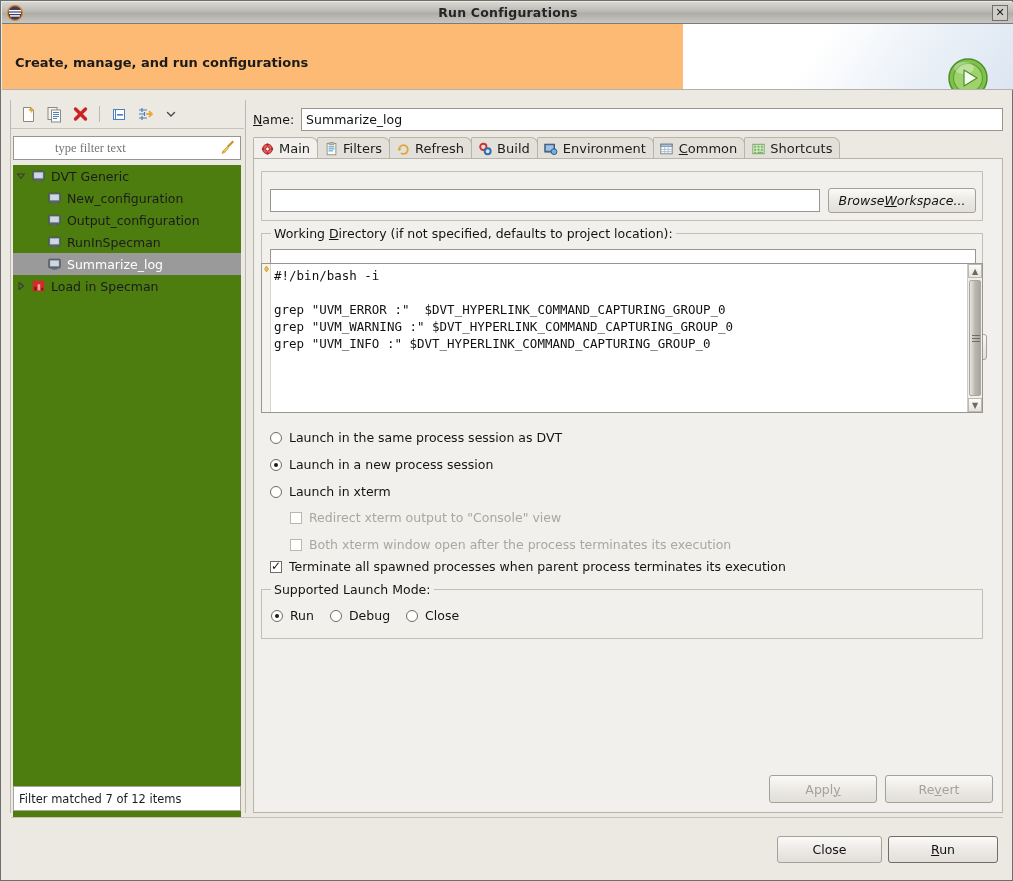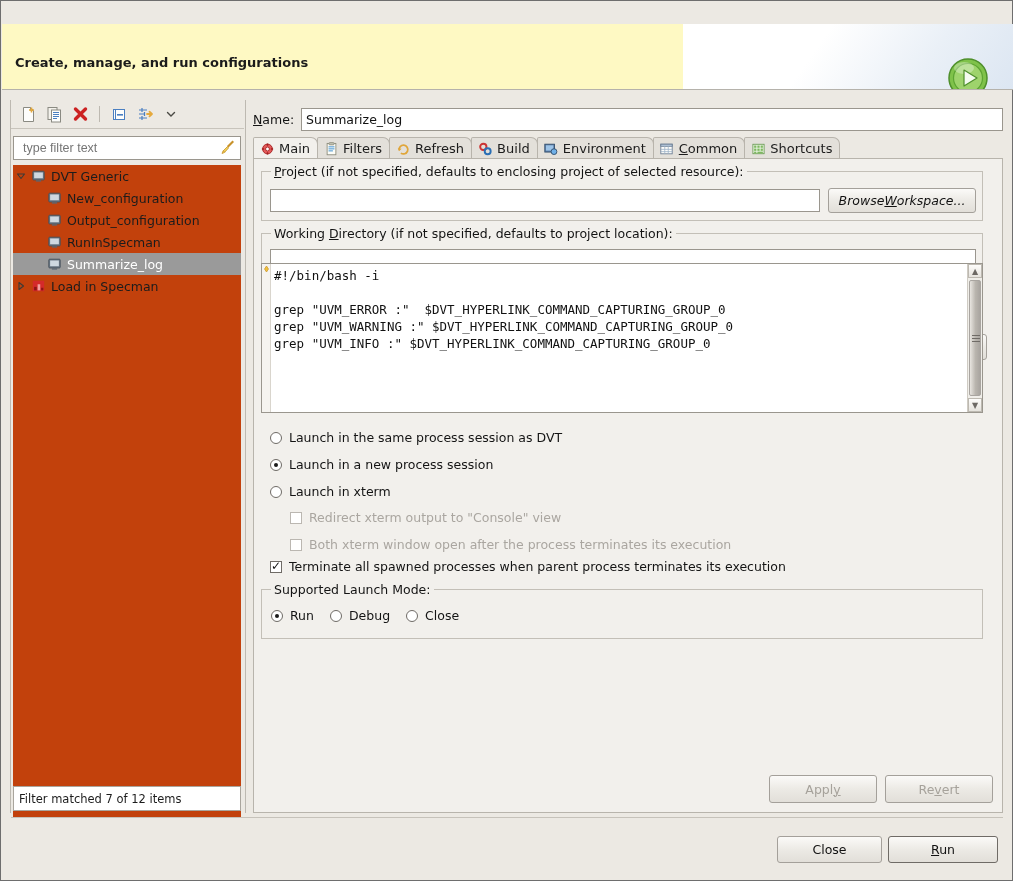--- a/index.html
+++ b/index.html
@@ -37,21 +37,21 @@
   .tb-close {
     width: 16px; height: 16px; margin-right: 5px; flex: 0 0 auto;
     border: 1px solid #6f6f6f; background: #cfcdc8;
     display: flex; align-items: center; justify-content: center;
     font-size: 11px; line-height: 1; color: #1a1a1a; cursor: pointer;
   }
   
   #header {
     position: absolute; left: 1px; top: 23px;
     width: 1011px; height: 66px;
-    background: #fef9c3;
+    background: #fdba74;
     border-bottom: 1px solid #b5b2ab;
     overflow: hidden;
   }
   #header-title {
     position: absolute; left: 13px; top: 31px;
     font-weight: bold; font-size: 13px; color: #1b1b1b;
   }
   #header-sheen {
     position: absolute; right: 0; top: 0; width: 330px; height: 66px;
     background: linear-gradient(125deg, #ffffff 40%, #eaf0f7 72%, #dce6f2 100%);
@@ -78,27 +78,27 @@
     width: 1px; height: 16px; background: #bdb9b1; margin: 0 5px;
   }
   #filter-box {
     position: absolute; left: 2px; top: 36px;
     width: 228px; height: 24px;
     background: #fff; border: 1px solid #9a968e;
     display: flex; align-items: center; padding: 0 4px 0 7px;
   }
   #filter-input {
     flex: 1; border: 0; outline: 0; background: transparent;
-    font-family: Liberation Sans, sans-serif;
-    font-size: 12.5px; color: #a09c95;
+    font-family: Liberation Serif, serif;
+    font-size: 12.5px; color: #a09c95; margin-left: 32px;
   }
   #tree {
     position: absolute; left: 2px; top: 65px;
     width: 228px; height: 652px;
-    background: #c2410c; border: 0;
+    background: #4d7c0f; border: 0;
   }
   .tree-row {
     display: flex; align-items: center; height: 22px;
     font-size: 12.5px; color: #1c1c1c; cursor: pointer; white-space: nowrap;
   }
   .tree-row.selected { background: #9a9a9a; color: #ffffff; }
   .tree-arrow { width: 16px; flex: 0 0 16px; display: flex; align-items: center; justify-content: center; }
   .tree-indent { width: 16px; flex: 0 0 16px; }
   .tree-icon { width: 18px; flex: 0 0 18px; display: flex; align-items: center; justify-content: center; }
   .tree-label { padding-left: 4px; }
@@ -239,20 +239,32 @@
     position: absolute; left: 0; top: 817px; width: 1011px; height: 62px;
     background: #ece9e3;
   }
   .u { text-decoration: underline; }
 </style>
 </head>
 <body>
 
 <div id="window">
 
+  <div id="titlebar">
+    <span class="tb-icon">
+      <svg width="18" height="18" viewBox="0 0 18 18">
+        <circle cx="9" cy="9" r="7.5" fill="#3c3c64" stroke="#e08a22" stroke-width="1.4"></circle>
+        <rect x="3" y="6" width="12" height="1.4" fill="#fff"></rect>
+        <rect x="3" y="8.6" width="12" height="1.4" fill="#fff"></rect>
+        <rect x="4" y="11.2" width="10" height="1.4" fill="#fff"></rect>
+      </svg>
+    </span>
+    <span id="title-text">Run Configurations</span>
+    <span class="tb-close">✕</span>
+  </div>
 
   <div id="header">
     <div id="header-sheen"></div>
     <div id="header-title">Create, manage, and run configurations</div>
     <div id="header-icon">
       <svg width="46" height="46" viewBox="0 0 46 46">
         <ellipse cx="23" cy="40" rx="15" ry="3.5" fill="#cdd8e2" opacity=".6"></ellipse>
         <circle cx="23" cy="22" r="19" fill="#7fc24a"></circle>
         <circle cx="23" cy="22" r="19" fill="none" stroke="#4e8f2b" stroke-width="1.5"></circle>
         <circle cx="23" cy="22" r="14.5" fill="#9ed36c"></circle>
@@ -497,21 +509,20 @@
               </g>
             </svg>
           </span>
           <span>Shortcuts</span>
         </div>
       </div>
 
     <div id="tab-content">
 
       <div class="group" style="left:7px; top:12px; width:722px; height:50px;">
-        <span class="group-title"><span class="u">P</span>roject (if not specified, defaults to enclosing project of selected resource):</span>
         <input class="txt-input" type="text" style="position: absolute; left: 8px; top: 17px; width: 550px; height: 23px;">
         <div class="btn" style="position:absolute; left:566px; top:16px; width:148px; height:25px;font-style:italic;">
           Browse <span class="u">W</span>orkspace...
         </div>
       </div>
 
       <div class="group" style="left:7px; top:74px; width:722px; height:78px;">
         <span class="group-title">Working <span class="u">D</span>irectory (if not specified, defaults to project location):</span>
         <input class="txt-input" type="text" style="position: absolute; left: 8px; top: 15px; width: 706px; height: 23px;">
         <div class="btn" style="position:absolute; left:298px; top:45px; width:148px; height:25px;">

